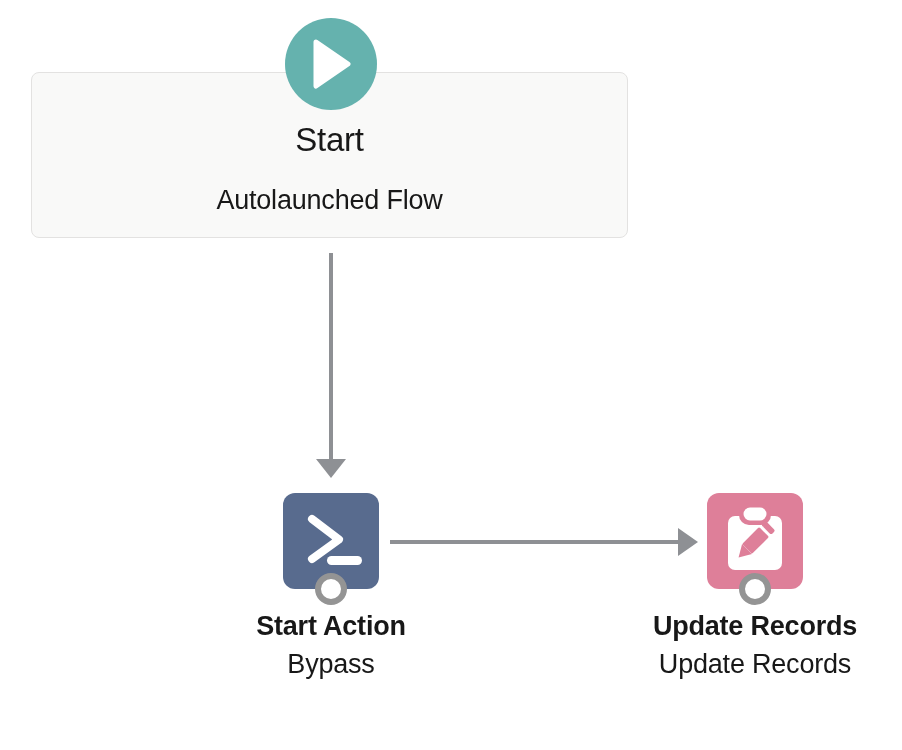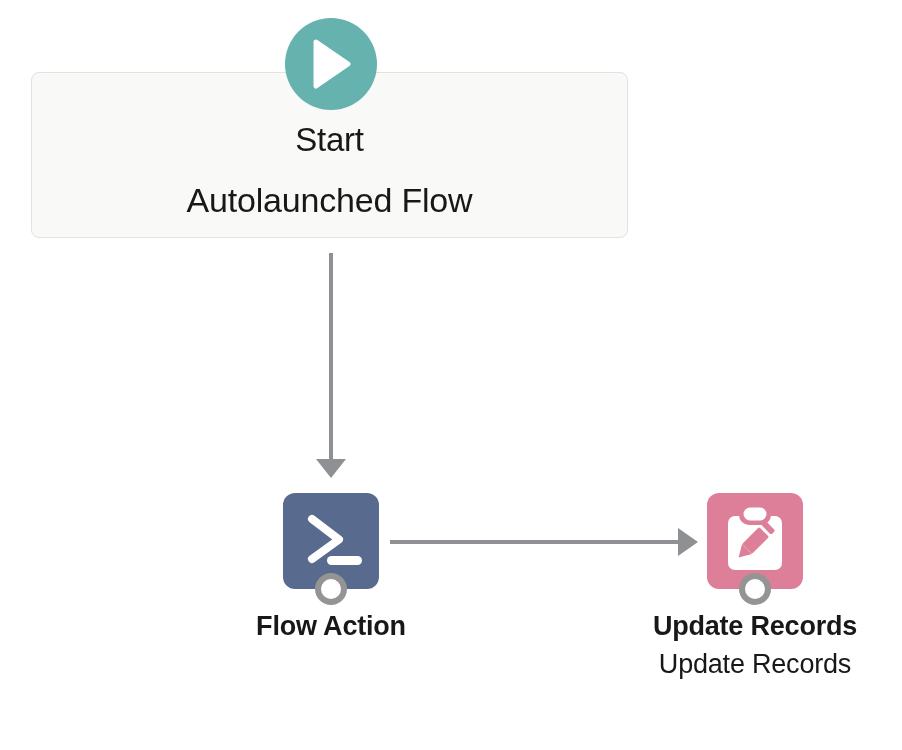--- a/index.html
+++ b/index.html
@@ -30,21 +30,21 @@
     left: 285px; top: 18px;
     width: 92px; height: 92px;
   }
   .txt {
     position: absolute;
     text-align: center;
     color: var(--text, #181818);
     letter-spacing: -0.2px;
   }
   .start-title   { left: 31px; width: 597px; top: 121px; font-size: 33px; line-height: 38px; font-weight: 400; }
-  .start-subtitle{ left: 31px; width: 597px; top: 185px; font-size: 34px; line-height: 30px; font-weight: 400; }
+  .start-subtitle{ left: 31px; width: 597px; top: 185px; font-size: 27px; line-height: 30px; font-weight: 400; }
 
   
   .v-line {
     position: absolute;
     left: 329px; top: 253px;
     width: 4px; height: 207px;
     background: var(--connector, #8e9094);
   }
   .v-head {
     position: absolute;
@@ -119,21 +119,22 @@
   <div class="v-head"></div>
 
   <div class="node-square apex-square">
     <svg width="96" height="96" viewBox="0 0 96 96">
       <rect class="fill-apex" width="96" height="96" rx="12"></rect>
       <polyline class="stroke-white" points="29,26 56,46.5 29,66" stroke-width="8" stroke-linecap="round" stroke-linejoin="round"></polyline>
       <rect class="fill-white" x="44" y="63" width="35" height="9" rx="4.5"></rect>
     </svg>
   </div>
   <div class="handle apex-handle"></div>
-  <div class="txt node-title apex-label">Flow Action</div>
+  <div class="txt node-title apex-label">Start Action</div>
+  <div class="txt node-subtitle apex-label">Bypass</div>
 
   <div class="h-line"></div>
   <div class="h-head"></div>
 
   <div class="node-square update-square">
     <svg width="96" height="96" viewBox="0 0 96 96">
       <rect class="fill-update" width="96" height="96" rx="12"></rect>
       <rect class="fill-white" x="21" y="23" width="54" height="54" rx="7"></rect>
       <rect class="fill-update" x="32" y="10" width="32" height="22" rx="10"></rect>
       <rect class="fill-white" x="36.5" y="14.5" width="23" height="13" rx="6.5"></rect>

